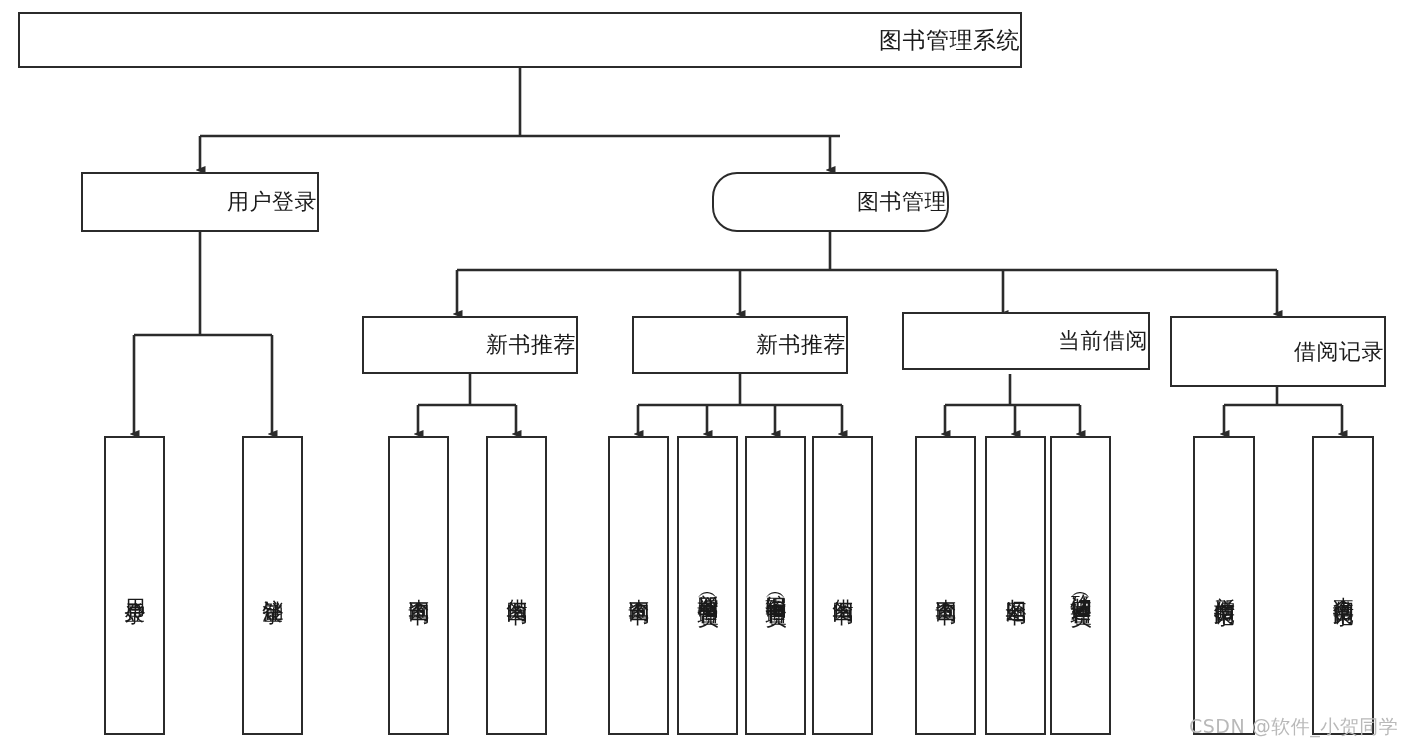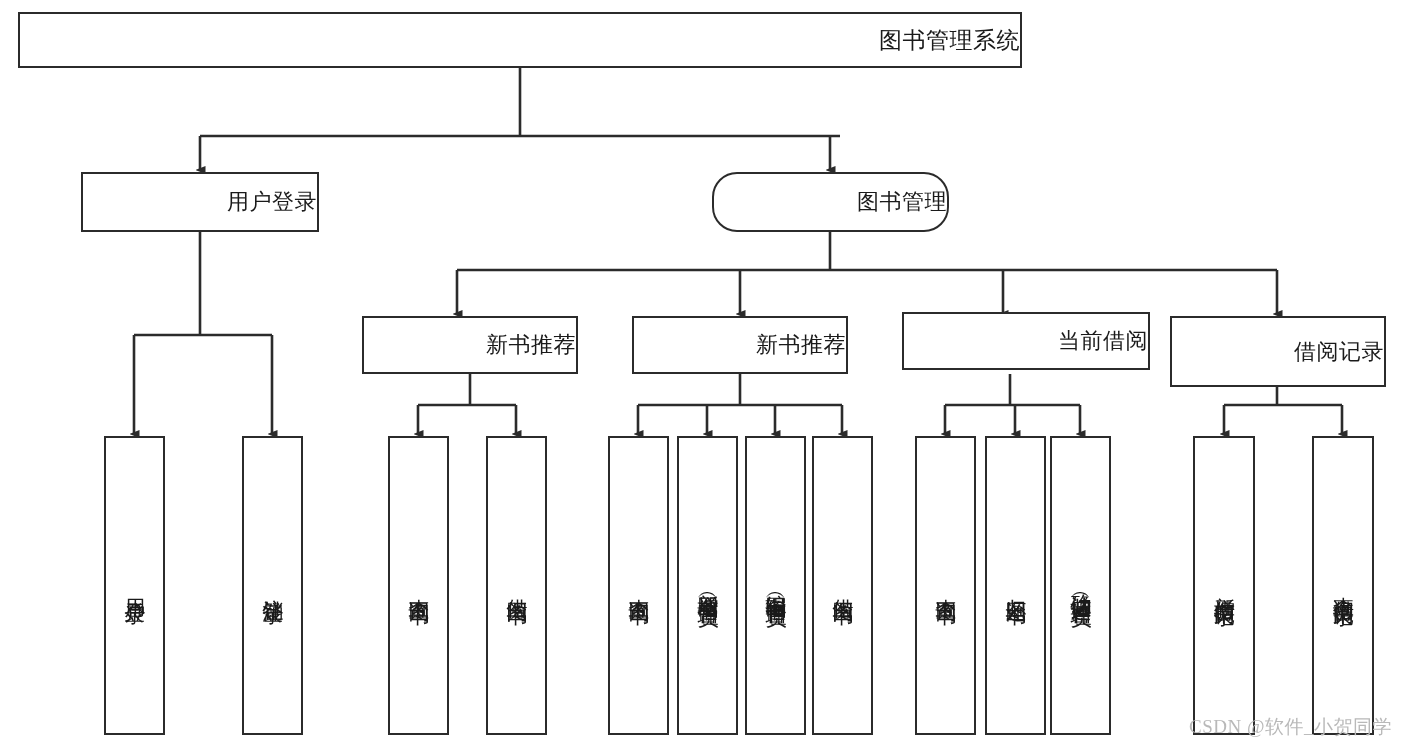--- a/index.html
+++ b/index.html
@@ -192,15 +192,15 @@
     <span class="label">确认归还（管理员）</span>
   </div>
 
   <div class="node vert" style="left:1193px; top:436px; width:62px; height:299px;">
     <span class="label">新增借阅记录</span>
   </div>
   <div class="node vert" style="left:1312px; top:436px; width:62px; height:299px;">
     <span class="label">查询借阅记录</span>
   </div>
 
-  <div class="watermark" style="left:1189px; top:714px;font-family:Liberation Serif, serif;">CSDN @软件_小贺同学</div>
+  <div class="watermark" style="left:1189px; top:714px;">CSDN @软件_小贺同学</div>
 
 </div>
 
 </body></html>

